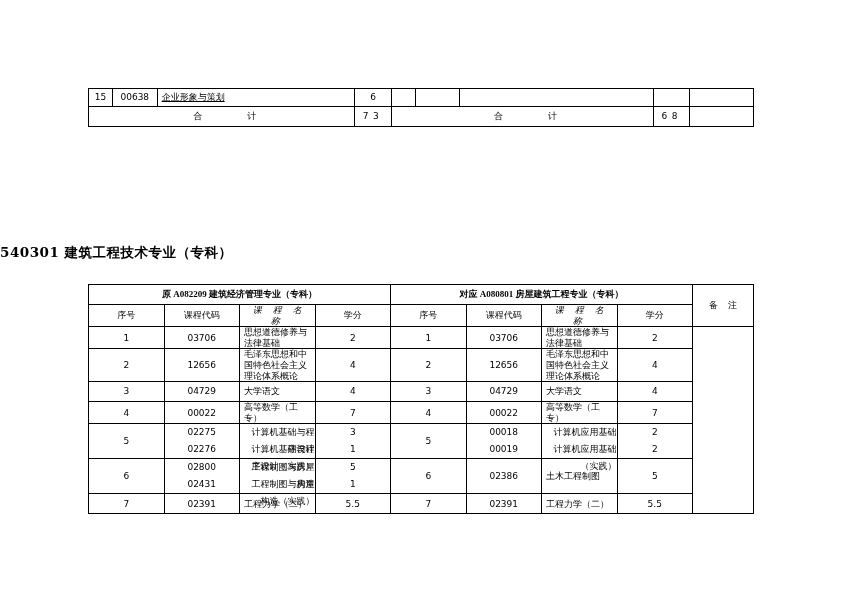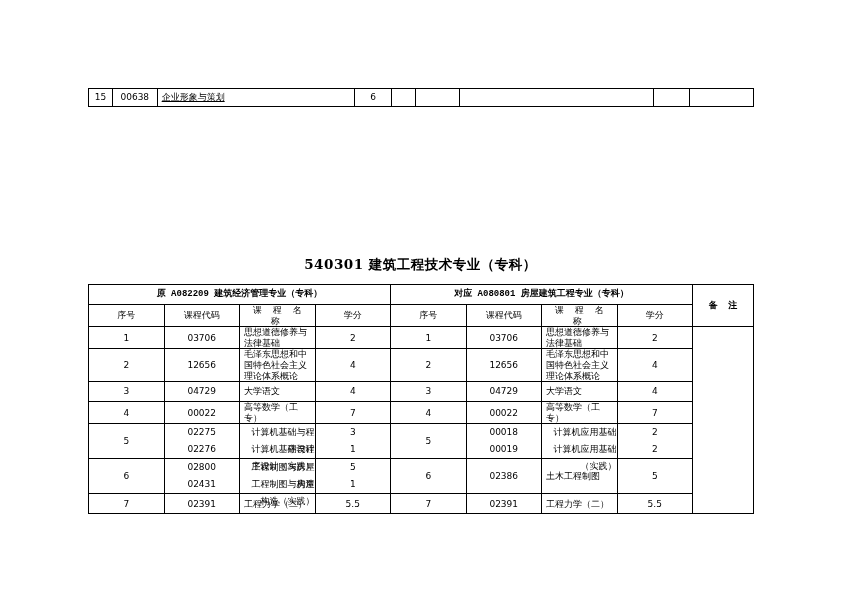--- a/index.html
+++ b/index.html
@@ -61,23 +61,22 @@
   }
   .sum-label {
     letter-spacing: 1.2em;
     text-indent: 1.2em;
   }
 
   
   .section-title {
     position: absolute;
     left: 0;
-    top: 256px;
+    top: 244px;
     width: 841px;
-    text-align: center;
     font-size: 13.5px;
     font-weight: bold;
     font-family: "DejaVu Serif", "Liberation Serif", serif;
     letter-spacing: 0.5px;
   }
 
   
   .main-table-wrap {
     position: absolute;
     left: 88px;
@@ -95,41 +94,42 @@
     line-height: 1.18;
     text-align: center;
     vertical-align: middle;
     height: 19px;
   }
   .main-tbl td.left {
     text-align: left;
     padding-left: 4px;
   }
   .hdr-group {
-    font-family: Liberation Mono, monospace;
+    font-family: Liberation Serif, serif;
     font-weight: bold;
     font-size: 12px;
     height: 30px;
   }
   .hdr-remark {
     font-family: "DejaVu Serif", "Liberation Serif", serif;
-    font-weight: bold;
+    font-weight: normal;
     font-size: 12px;
     letter-spacing: 0.4em;
     text-indent: 0.4em;
     border-radius: 10px;
   }
   .hdr-cell {
     font-size: 9px;
     height: 28px;
     line-height: 1.25;
   }
   .hdr-name {
     letter-spacing: 0.45em;
     text-indent: 0.45em;
+    font-style: italic;
   }
   .c-no { width: 22px; }
   .c-code { width: 36px; }
   .c-name { width: 196px; }
   .c-credit { width: 28px; }
   .c-remark { width: 60px; }
   .cellstack {
     display: block;
   }
   .cellstack span {
@@ -155,20 +155,27 @@
         <td class="num-col">15</td>
         <td class="code-col">00638</td>
         <td class="name-col left">企业形象与策划</td>
         <td class="credit-col">6</td>
         <td class="num-col"></td>
         <td class="code-col"></td>
         <td class="name-col"></td>
         <td class="credit-col"></td>
         <td style="width:60px"></td>
       </tr>
+      <tr class="sum-row">
+        <td class="sum-label" colspan="3">合　　　计</td>
+        <td>73</td>
+        <td class="sum-label" colspan="3">合　　　计</td>
+        <td>68</td>
+        <td style="width:60px"></td>
+      </tr>
     </tbody>
       </table>
   </div>
 
   <div class="section-title">540301 建筑工程技术专业（专科）</div>
 
   <div class="main-table-wrap">
     <table class="main-tbl">
       <tbody>
           <tr>

